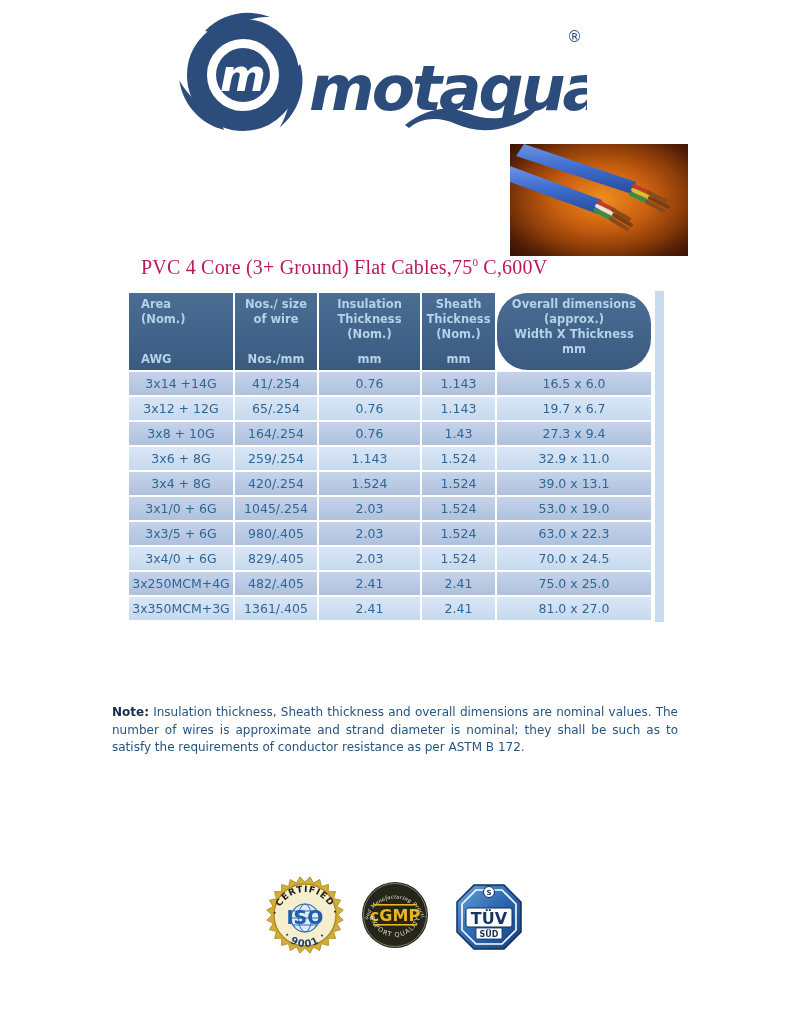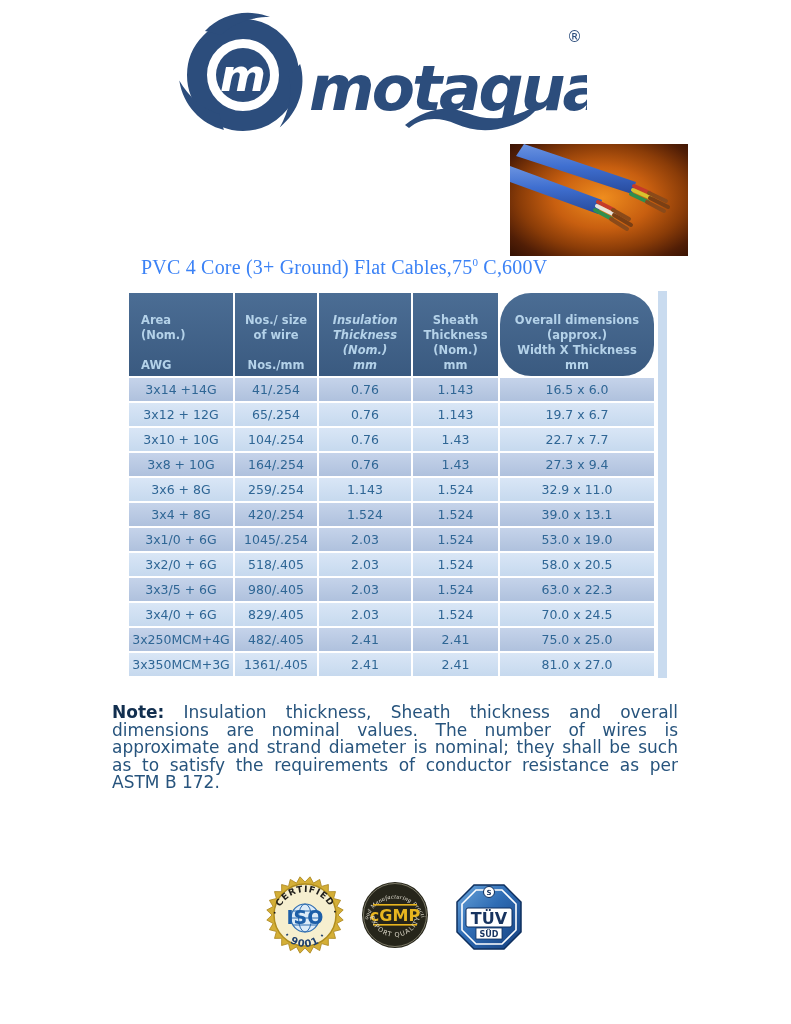--- a/index.html
+++ b/index.html
@@ -11,50 +11,50 @@
 
   
   .logo-wrap { position:absolute; left:175px; top:8px; width:412px; height:134px; }
 
   
   .photo { position:absolute; left:510px; top:144px; width:178px; height:112px; }
 
   
   .title {
     position:absolute; left:141px; top:256px; width:560px;
-    font-family:"Liberation Serif", serif; font-size:20px; color:#3b82f6;
+    font-family:"Liberation Serif", serif; font-size:20px; color:#be185d;
     letter-spacing:0.2px; white-space:nowrap;
   }
   .title sup { font-size:11px; }
 
   
   .table-wrap { position:absolute; left:127px; top:291px; display:flex; align-items:stretch; }
   table.cable { border-collapse:separate; border-spacing:2px; background:#ffffff; }
   table.cable th, table.cable td { font-family:"DejaVu Sans", sans-serif; }
   th.colhead {
     background:linear-gradient(#4b6d94,#3a5a80); color:#b4d2e9;
     font-size:11.5px; font-weight:bold; line-height:15px;
-    height:77px; vertical-align:top; padding:20px 4px 3px 4px;
+    height:77px; vertical-align:top; padding:4px 4px 3px 4px;
   }
   th.colhead .h-inner { display:flex; flex-direction:column; justify-content:space-between; height:100%; }
   th.colhead.left .h-inner { text-align:left; padding-left:8px; }
-  th.c0 { width:104px; } th.c1 { width:82px; } th.c2 { width:92px;font-style:italic; }
-  th.c3 { width:85px; } th.c4 { width:154px;border-radius:31px; }
+  th.c0 { width:104px; } th.c1 { width:82px; } th.c2 { width:101px; }
+  th.c3 { width:73px; } th.c4 { width:154px;border-radius:31px; }
   td.cell {
     height:23px; text-align:center; font-size:12.5px; color:#2f6695; padding:0 2px;
     white-space:nowrap;
   }
   tr.dark td { background:linear-gradient(#c5d3ea,#afc1dd);text-align:center; }
   tr.light td { background:linear-gradient(#d9e6f6,#c6d9ee); }
   .right-strip { width:9px; margin-left:2px; background:#c9dbef; }
 
   
   .note {
     position:absolute; left:112px; top:704px; width:566px;
-    font-size:17px; line-height:17.5px; color:#27547d; text-align:justify;
+    font-size:12px; line-height:17.5px; color:#27547d; text-align:justify;
   }
   .note b { color:#122f4f; }
 
   
   .badge { position:absolute; }
   .badge-iso  { left:266px; top:876px; }
   .badge-cgmp { left:361px; top:881px; }
   .badge-tuv  { left:453px; top:881px; }
 </style>
 </head>
@@ -182,27 +182,20 @@
             <td class="cell">1.143</td>
             <td class="cell">16.5 x 6.0</td>
           </tr>
           <tr class="light">
             <td class="cell">3x12 + 12G</td>
             <td class="cell">65/.254</td>
             <td class="cell">0.76</td>
             <td class="cell">1.143</td>
             <td class="cell">19.7 x 6.7</td>
           </tr>
-          <tr class="light">
-            <td class="cell">3x10 + 10G</td>
-            <td class="cell">104/.254</td>
-            <td class="cell">0.76</td>
-            <td class="cell">1.43</td>
-            <td class="cell">22.7 x 7.7</td>
-          </tr>
           <tr class="dark">
             <td class="cell">3x8 + 10G</td>
             <td class="cell">164/.254</td>
             <td class="cell">0.76</td>
             <td class="cell">1.43</td>
             <td class="cell">27.3 x 9.4</td>
           </tr>
           <tr class="light">
             <td class="cell">3x6 + 8G</td>
             <td class="cell">259/.254</td>
@@ -216,27 +209,20 @@
             <td class="cell">1.524</td>
             <td class="cell">1.524</td>
             <td class="cell">39.0 x 13.1</td>
           </tr>
           <tr class="dark">
             <td class="cell">3x1/0 + 6G</td>
             <td class="cell">1045/.254</td>
             <td class="cell">2.03</td>
             <td class="cell">1.524</td>
             <td class="cell">53.0 x 19.0</td>
-          </tr>
-          <tr class="light">
-            <td class="cell">3x2/0 + 6G</td>
-            <td class="cell">518/.405</td>
-            <td class="cell">2.03</td>
-            <td class="cell">1.524</td>
-            <td class="cell">58.0 x 20.5</td>
           </tr>
           <tr class="dark">
             <td class="cell">3x3/5 + 6G</td>
             <td class="cell">980/.405</td>
             <td class="cell">2.03</td>
             <td class="cell">1.524</td>
             <td class="cell">63.0 x 22.3</td>
           </tr>
           <tr class="light">
             <td class="cell">3x4/0 + 6G</td>

